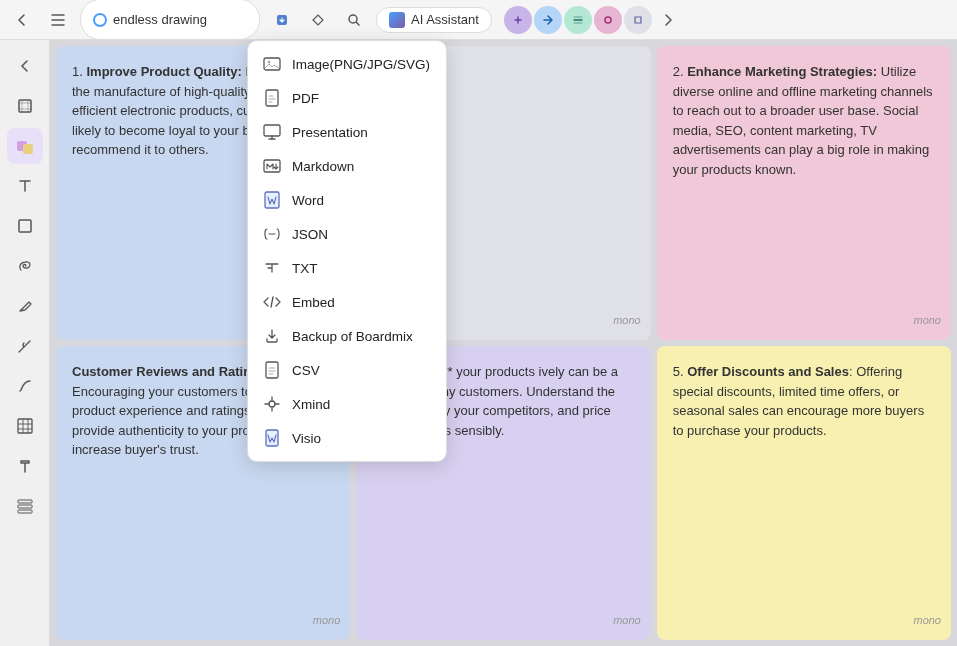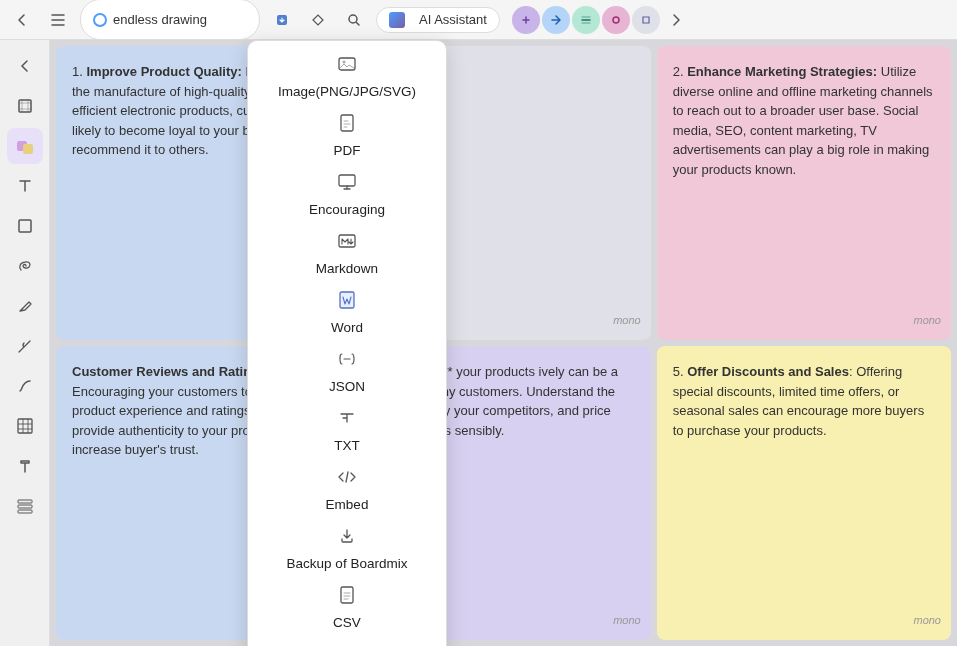--- a/index.html
+++ b/index.html
@@ -59,21 +59,21 @@
       border: 2px solid #4a9eff;
       display: inline-block;
     }
     .url-text {
       font-size: 13px;
       color: #333;
     }
     .ai-assistant-btn {
       display: flex;
       align-items: center;
-      gap: 14px;
+      gap: 6px;
       background: white;
       border: 1px solid #ddd;
       border-radius: 20px;
       padding: 4px 12px;
       cursor: pointer;
       font-size: 13px;
       color: #333;
     }
     .ai-logo {
       width: 16px;
@@ -186,21 +186,20 @@
       overflow: hidden;
     }
     .dropdown-item {
       display: flex;
       align-items: center;
       gap: 10px;
       padding: 7px 14px;
       cursor: pointer;
       font-size: 13.5px;
       color: #222;
-      flex-direction: column;
     }
     .dropdown-icon {
       width: 20px;
       height: 20px;
       display: flex;
       align-items: center;
       justify-content: center;
       flex-shrink: 0;
     }
   </style>
@@ -404,21 +403,21 @@
     <span>PDF</span>
   </div>
 
   <div class="dropdown-item">
     <div class="dropdown-icon">
       <svg width="18" height="16" viewBox="0 0 18 16" fill="none">
         <rect x="1" y="1" width="16" height="11" rx="1.5" stroke="#555" stroke-width="1.3"></rect>
         <path d="M9 12v3M6 15h6" stroke="#555" stroke-width="1.3" stroke-linecap="round"></path>
       </svg>
     </div>
-    <span>Encouraging</span>
+    <span>Presentation</span>
   </div>
 
   <div class="dropdown-item">
     <div class="dropdown-icon">
       <svg width="18" height="14" viewBox="0 0 18 14" fill="none">
         <rect x="1" y="1" width="16" height="12" rx="1.5" stroke="#555" stroke-width="1.3"></rect>
         <path d="M4 10V5L7 8l3-3v5M13 5v5M11 8l2 2 2-2" stroke="#555" stroke-width="1.1" stroke-linecap="round" stroke-linejoin="round"></path>
       </svg>
     </div>
     <span>Markdown</span>

